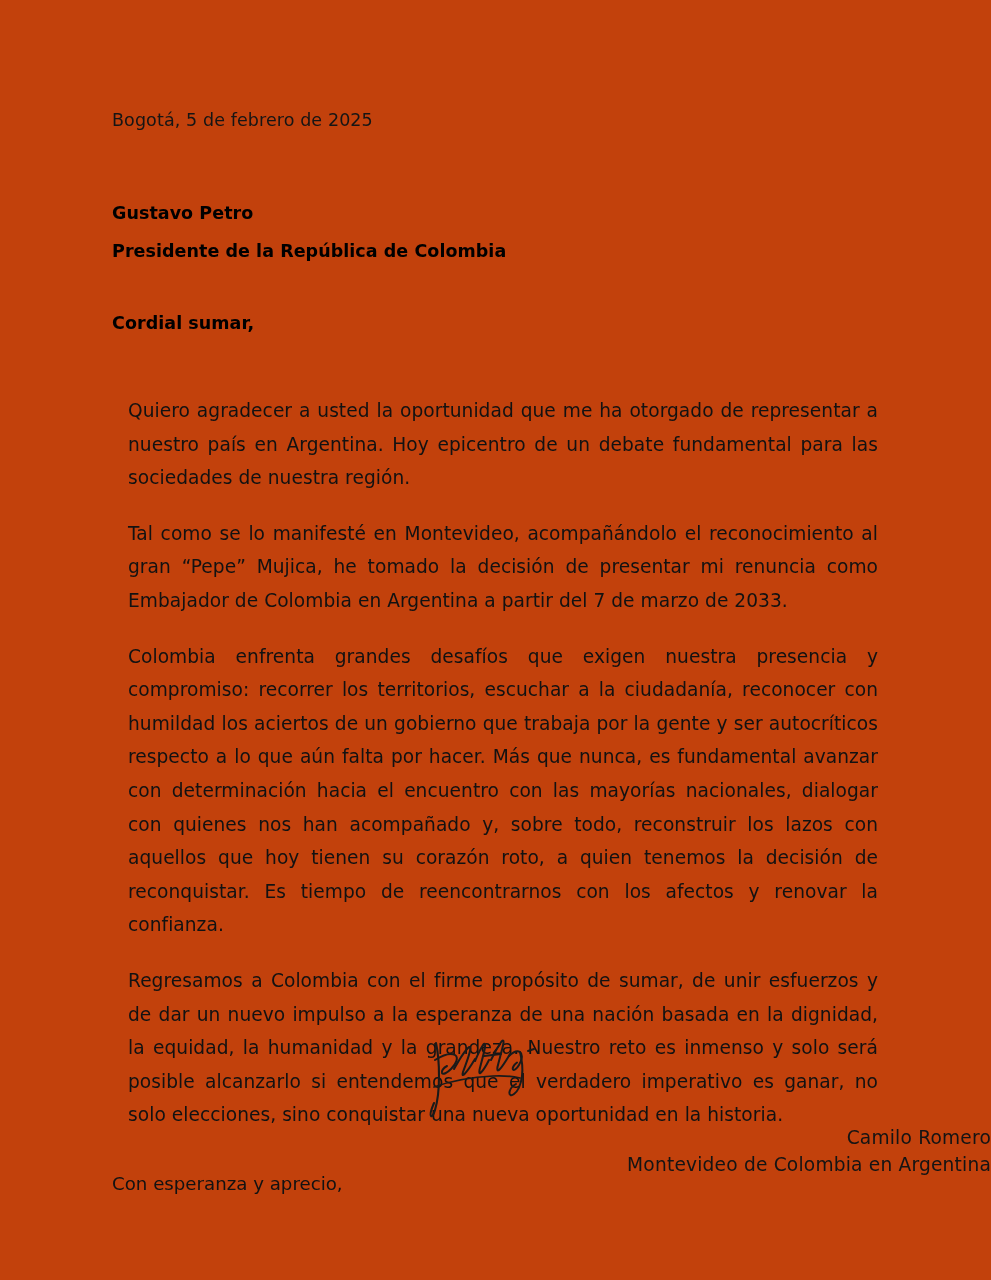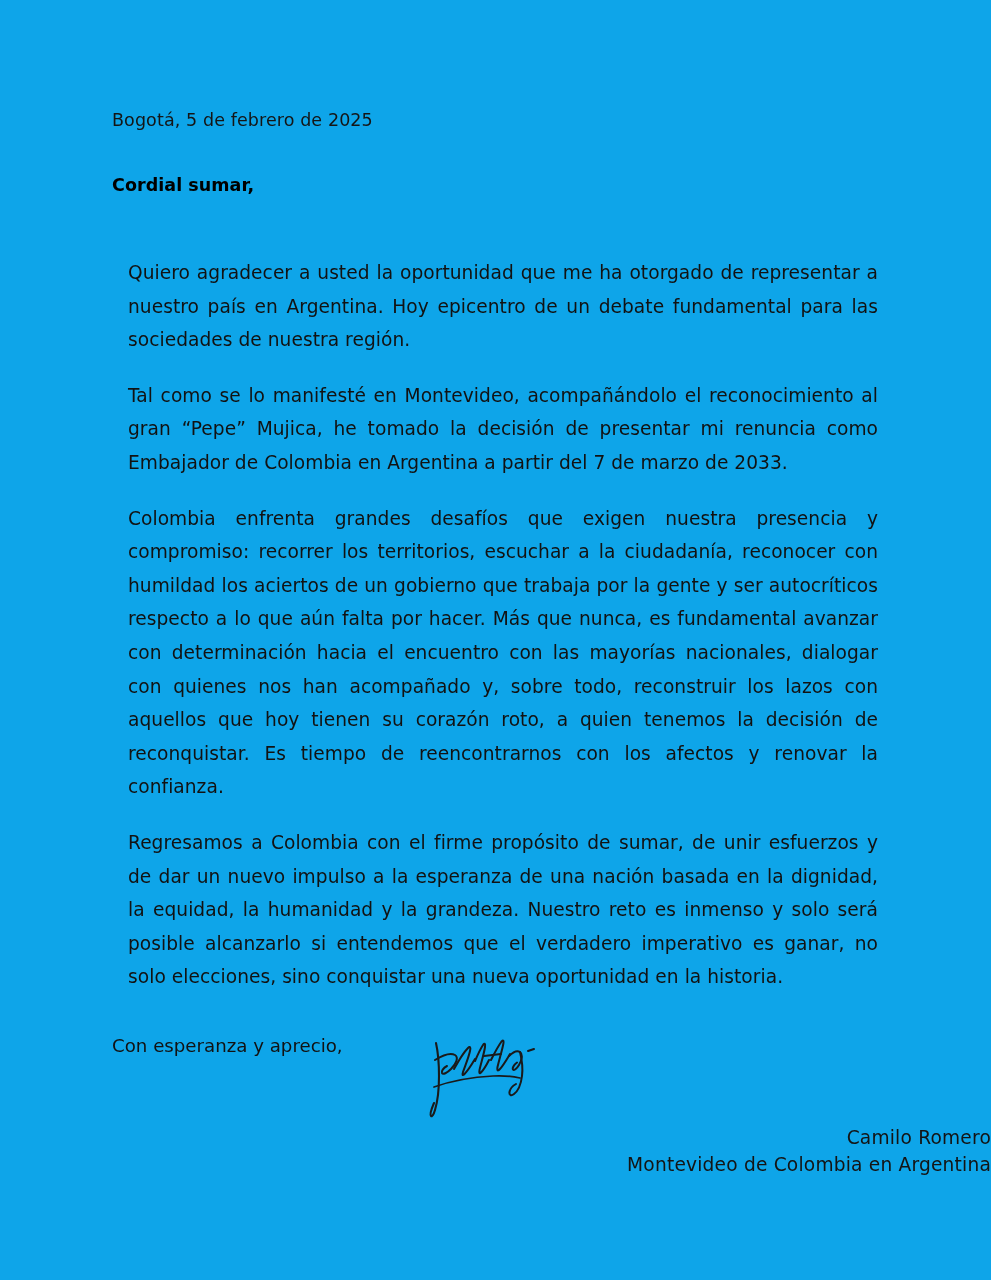--- a/index.html
+++ b/index.html
@@ -5,21 +5,21 @@
 <style>
   html, body {
     margin: 0;
     padding: 0;
     background: #ffffff;
   }
   .page {
     position: relative;
     width: 991px;
     height: 1280px;
-    background: #0ea5e9;
+    background: #c2410c;
     overflow: hidden;
     font-family: "DejaVu Sans", "Liberation Sans", sans-serif;
     color: #111111;
     box-sizing: border-box;
   }
   .content {
     position: absolute;
     left: 112px;
     top: 0;
     width: 766px;
@@ -105,20 +105,24 @@
 </style>
 </head>
 <body>
 
 <div class="page">
 
   <div class="content">
 
     <div class="date-line">Bogotá, 5 de febrero de 2025</div>
 
+    <div class="addressee-block">
+      <div class="addressee-name">Gustavo Petro</div>
+      <div class="addressee-title">Presidente de la República de Colombia</div>
+    </div>
 
     <div class="salutation">Cordial sumar,</div>
 
     <div class="body-block">
       <p class="body-par">Quiero agradecer a usted la oportunidad que me ha otorgado de representar a nuestro país en Argentina. Hoy epicentro de un debate fundamental para las sociedades de nuestra región.</p>
       <p class="body-par">Tal como se lo manifesté en Montevideo, acompañándolo el reconocimiento al gran “Pepe” Mujica, he tomado la decisión de presentar mi renuncia como Embajador de Colombia en Argentina a partir del 7 de marzo de 2033.</p>
       <p class="body-par">Colombia enfrenta grandes desafíos que exigen nuestra presencia y compromiso: recorrer los territorios, escuchar a la ciudadanía, reconocer con humildad los aciertos de un gobierno que trabaja por la gente y ser autocríticos respecto a lo que aún falta por hacer. Más que nunca, es fundamental avanzar con determinación hacia el encuentro con las mayorías nacionales, dialogar con quienes nos han acompañado y, sobre todo, reconstruir los lazos con aquellos que hoy tienen su corazón roto, a quien tenemos la decisión de reconquistar. Es tiempo de reencontrarnos con los afectos y renovar la confianza.</p>
       <p class="body-par">Regresamos a Colombia con el firme propósito de sumar, de unir esfuerzos y de dar un nuevo impulso a la esperanza de una nación basada en la dignidad, la equidad, la humanidad y la grandeza. Nuestro reto es inmenso y solo será posible alcanzarlo si entendemos que el verdadero imperativo es ganar, no solo elecciones, sino conquistar una nueva oportunidad en la historia.</p>
     </div>
 

